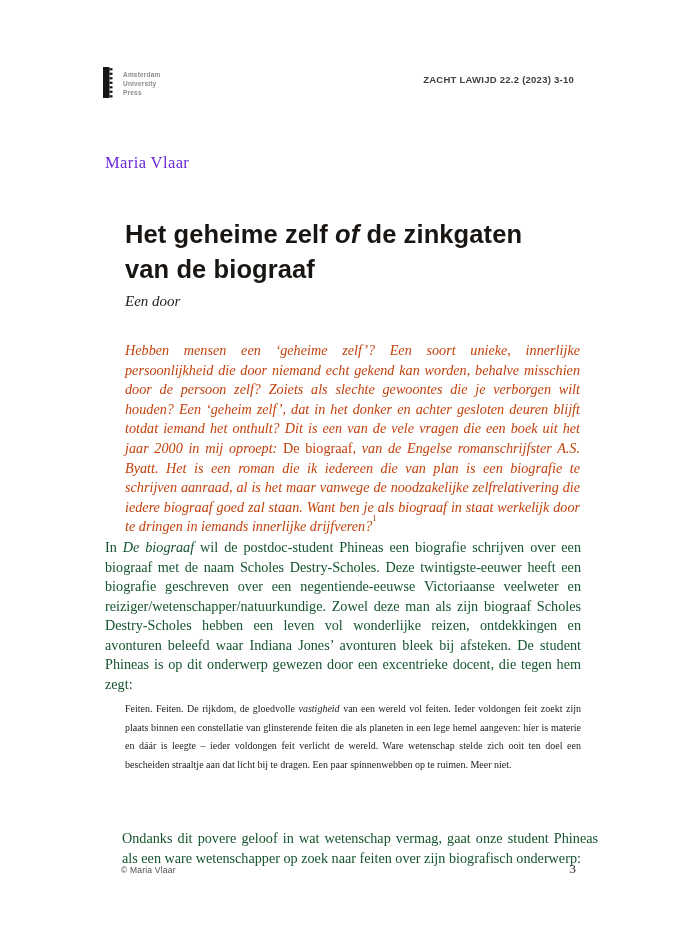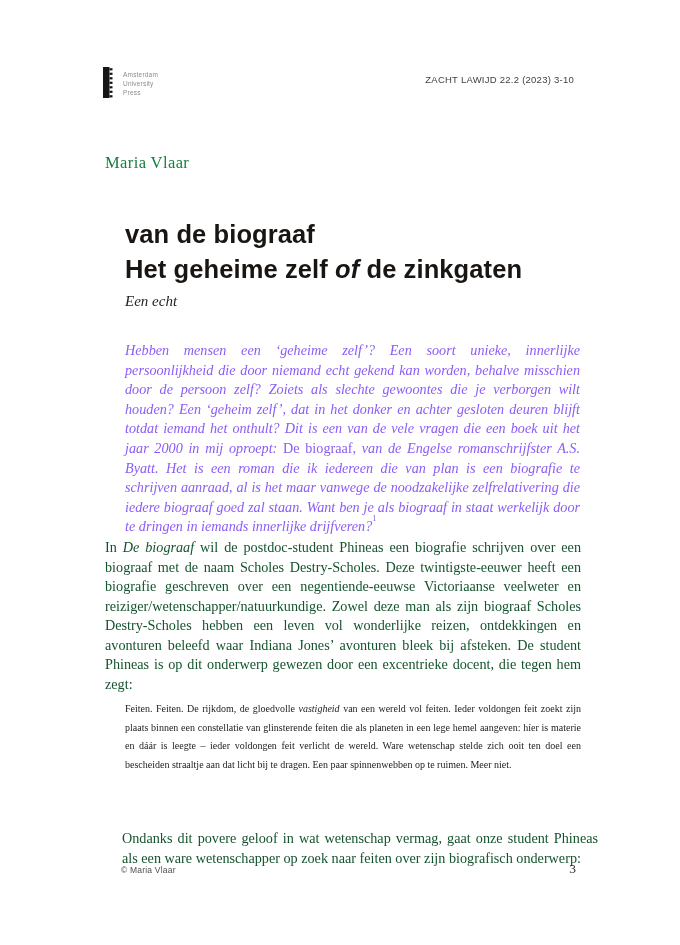--- a/index.html
+++ b/index.html
@@ -12,20 +12,21 @@
     color:#26221f;
   }
 
   
   .header {
     position:absolute;
     top:67px; left:103px; right:106px;
     display:flex;
     justify-content:space-between;
     align-items:flex-start;
+    font-weight:bold;
   }
   .logo { display:flex; gap:9px; align-items:flex-start; }
   .logo-mark { width:11px; height:31px; }
   .logo-text {
     font-family:"Liberation Sans", sans-serif;
     font-size:6.5px;
     line-height:9px;
     color:#8c8c8c;
     letter-spacing:0.2px;
     padding-top:3px;
@@ -38,21 +39,21 @@
     margin-top:7px;
   }
 
   
   .author {
     position:absolute;
     top:153px; left:105px;
     font-family:"Liberation Serif", serif;
     font-size:16.5px;
     letter-spacing:0.4px;
-    color:#15803d;
+    color:#6d28d9;
   }
   .title-block {
     position:absolute;
     top:217px; left:125px; width:470px;
     font-family:"Liberation Sans", sans-serif;
     font-weight:bold;
     font-size:25.5px;
     line-height:35px;
     letter-spacing:0.1px;
     color:#181512;
@@ -68,21 +69,21 @@
   }
 
   .intro-quote {
     position:absolute;
     top:341px; left:125px; width:455px;
     font-family:"Liberation Serif", serif;
     font-style:italic;
     font-size:14.2px;
     line-height:19.6px;
     text-align:justify;
-    color:#8b5cf6;
+    color:#c2410c;
   }
   .intro-quote .up { font-style:normal; }
   sup.fn {
     font-style:normal;
     font-size:8.5px;
     position:relative;
     top:-5px;
     line-height:0;
   }
 
@@ -155,25 +156,25 @@
         <div>University</div>
         <div>Press</div>
       </span>
     </div>
     <div class="journal-ref">ZACHT LAWIJD 22.2 (2023) 3-10</div>
   </div>
 
   <div class="author">Maria Vlaar</div>
 
   <h1 class="title-block" style="margin:0; font-size:25.5px;">
+    <div><span>Het geheime zelf </span><span class="it">of</span><span> de zinkgaten</span></div>
     <div>van de biograaf</div>
-    <div><span>Het geheime zelf </span><span class="it">of</span><span> de zinkgaten</span></div>
   </h1>
 
-  <div class="subtitle">Een echt</div>
+  <div class="subtitle">Een door</div>
 
   <div class="intro-quote"><span>Hebben mensen een ‘geheime zelf’? Een soort unieke, innerlijke persoonlijkheid die door niemand echt gekend kan worden, behalve misschien door de persoon zelf? Zoiets als slechte gewoontes die je verborgen wilt houden? Een ‘geheim zelf’, dat in het donker en achter gesloten deuren blijft totdat iemand het onthult? Dit is een van de vele vragen die een boek uit het jaar 2000 in mij oproept: </span><span class="up">De biograaf,</span><span> van de Engelse romanschrijfster A.S. Byatt. Het is een roman die ik iedereen die van plan is een biografie te schrijven aanraad, al is het maar vanwege de noodzakelijke zelfrelativering die iedere biograaf goed zal staan. Want ben je als biograaf in staat werkelijk door te dringen in iemands innerlijke drijfveren?</span><sup class="fn">1</sup></div>
 
   <p class="body-para para-1" style="margin:0;"><span>In </span><span class="it">De biograaf</span><span> wil de postdoc-student Phineas een biografie schrijven over een biograaf met de naam Scholes Destry-Scholes. Deze twintigste-eeuwer heeft een biografie geschreven over een negentiende-eeuwse Victoriaanse veelweter en reiziger/wetenschapper/natuurkundige. Zowel deze man als zijn biograaf Scholes Destry-Scholes hebben een leven vol wonderlijke reizen, ontdekkingen en avonturen beleefd waar Indiana Jones’ avonturen bleek bij afsteken. De student Phineas is op dit onderwerp gewezen door een excentrieke docent, die tegen hem zegt:</span></p>
 
   <div class="block-quote"><span>Feiten. Feiten. De rijkdom, de gloedvolle </span><span class="it">vastigheid</span><span> van een wereld vol feiten. Ieder voldongen feit zoekt zijn plaats binnen een constellatie van glinsterende feiten die als planeten in een lege hemel aangeven: híer is materie en dáár is leegte – ieder voldongen feit verlicht de wereld. Ware wetenschap stelde zich ooit ten doel een bescheiden straaltje aan dat licht bij te dragen. Een paar spinnenwebben op te ruimen. Meer niet.</span></div>
 
   <p class="body-para para-2" style="margin:17px;">Ondanks dit povere geloof in wat wetenschap vermag, gaat onze student Phineas als een ware wetenschapper op zoek naar feiten over zijn biografisch onderwerp:</p>
 
   <div class="footer">

